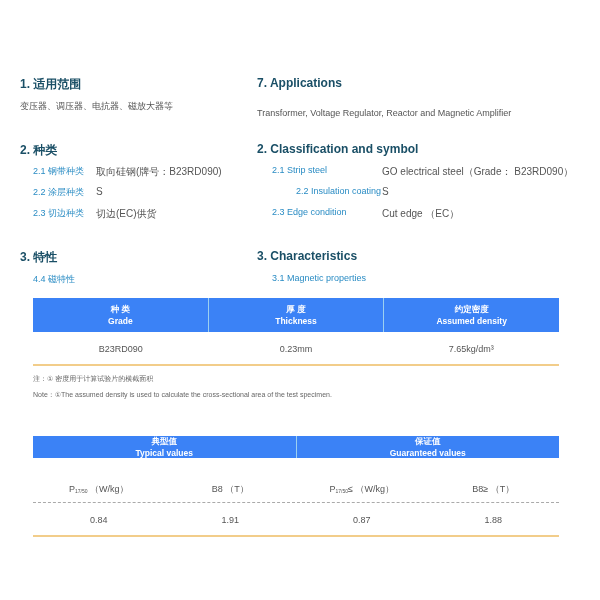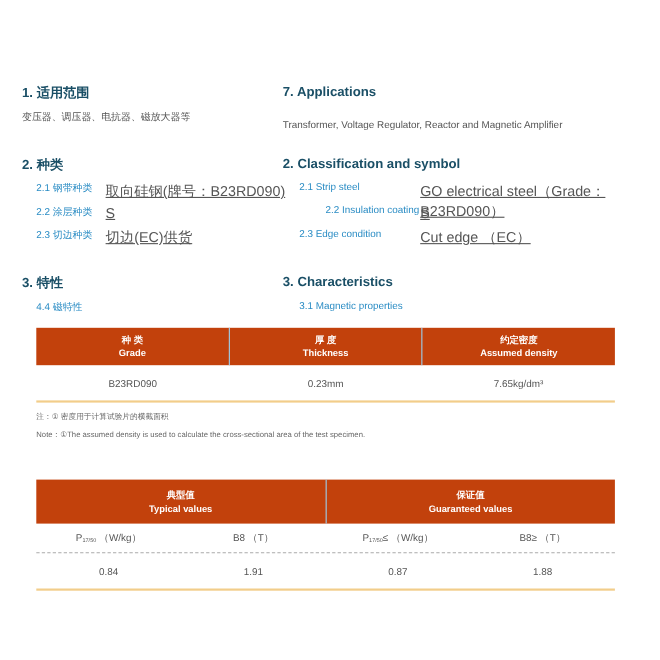--- a/index.html
+++ b/index.html
@@ -2,22 +2,22 @@
 <html><head>
 <meta charset="utf-8">
 <style>
   html, body { margin: 0; padding: 0; background: #ffffff; }
   body { width: 600px; height: 600px; position: relative; overflow: hidden;
          font-family: "Liberation Sans", "DejaVu Sans", sans-serif; color: #555; }
   .abs { position: absolute; }
   .h1 { font-weight: bold; font-size: 12px; color: #1a4f66; }
   .body-text { font-size: 9px; color: #555; }
   .sub { font-size: 9px; color: #2a8cc4; }
-  .val { font-size: 13px; color: #555; text-decoration: underline; }
-  .tbl-head { position: absolute; background: #c2410c; color: #fff; display: flex; }
+  .val { font-size: 10px; color: #555; }
+  .tbl-head { position: absolute; background: #3b82f6; color: #fff; display: flex; }
   .tbl-head .cell { flex: 1; display: flex; flex-direction: column; align-items: center; justify-content: center;
                     font-size: 8.5px; font-weight: bold; line-height: 12px; border-right: 1px solid #9cd0f0; }
   .tbl-head .cell:last-child { border-right: none; }
   .row { position: absolute; display: flex; font-size: 9px; color: #555; }
   .row .c { flex: 1; text-align: center; }
   .gold { position: absolute; height: 2px; background: #f2cd8a; }
   .dash { position: absolute; border-top: 1px dashed #aaa; height: 0; }
   .note { font-size: 7px; color: #666; }
   sub.s { font-size: 5px; vertical-align: -1px; }
 </style>
@@ -68,21 +68,21 @@
 <div class="row" style="left:33px;top:344px;width:526px;">
   <div class="c">B23RD090</div>
   <div class="c">0.23mm</div>
   <div class="c">7.65kg/dm³</div>
 </div>
 <div class="gold" style="left:33px;top:364px;width:526px;"></div>
 
 <div class="abs note" style="left:33px;top:374px;">注：① 密度用于计算试验片的横截面积</div>
 <div class="abs note" style="left:33px;top:390px;">Note：①The assumed density is used to calculate the cross-sectional area of the test specimen.</div>
 
-<div class="tbl-head" style="left:33px;top:436px;width:526px;height:40px;">
+<div class="tbl-head" style="left:33px;top:436px;width:526px;height:22px;">
   <div class="cell">
     <span>典型值</span>
     <span>Typical values</span>
   </div>
   <div class="cell">
     <span>保证值</span>
     <span>Guaranteed values</span>
   </div>
 </div>
 <div class="row" style="left:33px;top:483px;width:526px;">

